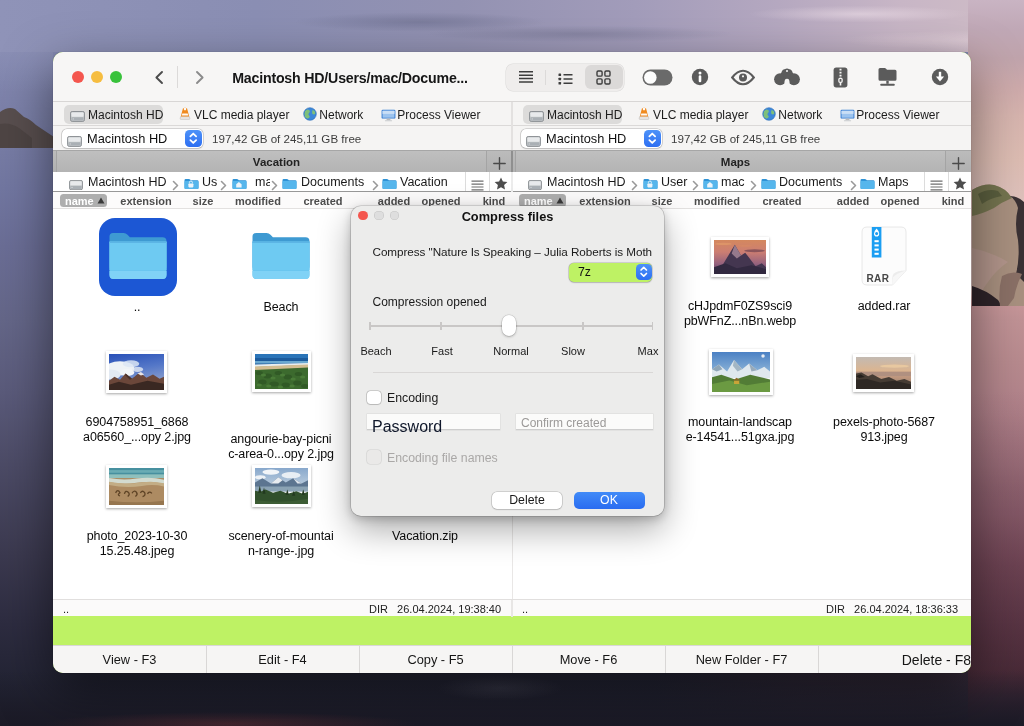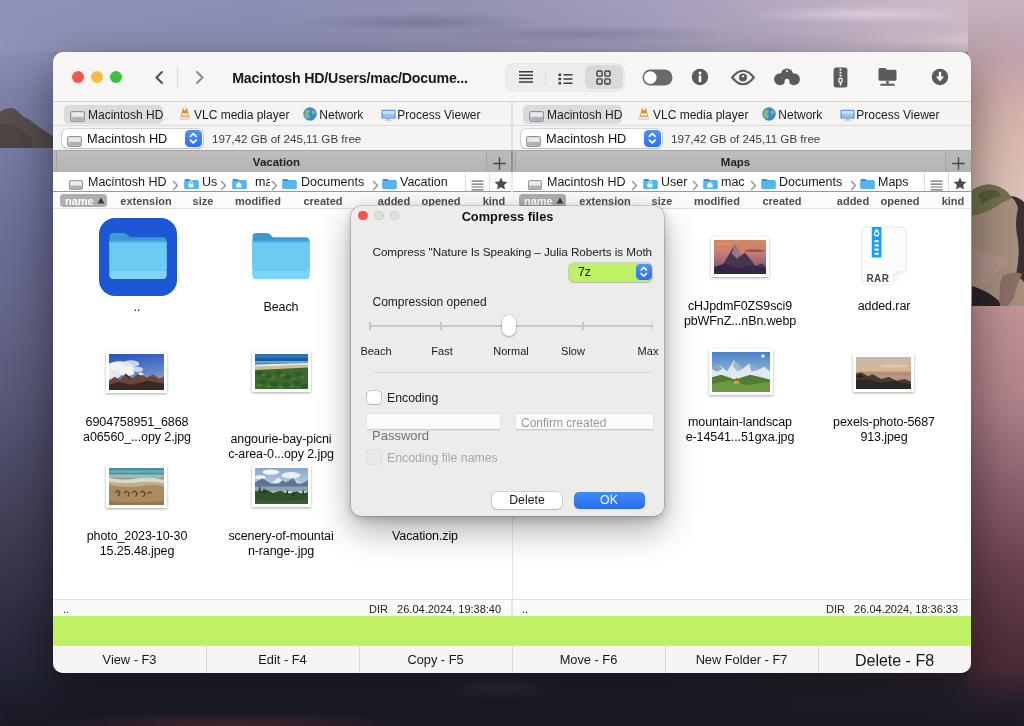--- a/index.html
+++ b/index.html
@@ -576,21 +576,21 @@
     <div class="abs" style="left:0;top:593px;width:918px;height:28px;background:#f6f5f4;border-top:1px solid #d9d7d6">
       <div class="abs" style="left:0px;top:6px;width:153px;text-align:center;font-size:12.8px;color:#161616">View - F3</div>
       <div class="abs" style="left:153px;top:6px;width:153px;text-align:center;font-size:12.8px;color:#161616">Edit - F4</div>
       <div class="abs" style="left:153px;top:0;width:1px;height:28px;background:#d9d7d6"></div>
       <div class="abs" style="left:306px;top:6px;width:153px;text-align:center;font-size:12.8px;color:#161616">Copy - F5</div>
       <div class="abs" style="left:306px;top:0;width:1px;height:28px;background:#d9d7d6"></div>
       <div class="abs" style="left:459px;top:6px;width:153px;text-align:center;font-size:12.8px;color:#161616">Move - F6</div>
       <div class="abs" style="left:459px;top:0;width:1px;height:28px;background:#d9d7d6"></div>
       <div class="abs" style="left:612px;top:6px;width:153px;text-align:center;font-size:12.8px;color:#161616">New Folder - F7</div>
       <div class="abs" style="left:612px;top:0;width:1px;height:28px;background:#d9d7d6"></div>
-      <div class="abs" style="left:765px;top:6px;width:153px;text-align:center;font-size:16px;color:#161616">Delete - F8</div>
+      <div class="abs" style="left:765px;top:6px;width:153px;text-align:right;font-size:14px;color:#161616">Delete - F8</div>
       <div class="abs" style="left:765px;top:0;width:1px;height:28px;background:#d9d7d6"></div>
     </div>
   </div>
 <div class="abs" style="left:351px;top:206px;width:313px;height:310px;border-radius:10px;background:#ececeb;box-shadow:0 0 0 0.6px rgba(0,0,0,0.22),0 14px 34px rgba(0,0,0,0.33),0 3px 10px rgba(0,0,0,0.2)">
 <div class="abs" style="left:7px;top:4.5px;width:9.6px;height:9.6px;border-radius:50%;background:#f4564e"></div>
 <div class="abs" style="left:23.3px;top:4.5px;width:9.6px;height:9.6px;border-radius:50%;background:#dedede;box-shadow:inset 0 0 0 0.6px rgba(0,0,0,0.12)"></div>
 <div class="abs" style="left:38.8px;top:4.5px;width:9.6px;height:9.6px;border-radius:50%;background:#dedede;box-shadow:inset 0 0 0 0.6px rgba(0,0,0,0.12)"></div>
 <div class="abs" style="left:0;top:2.5px;width:313px;text-align:center;font-size:12.8px;font-weight:bold;color:#111">Compress files</div>
 <div class="abs" style="left:21.5px;top:38.5px;font-size:11.7px;color:#1a1a1a;letter-spacing:-0.05px;white-space:nowrap">Compress "Nature Is Speaking – Julia Roberts is Moth</div>
 <div class="abs" style="left:218px;top:56.5px;width:83px;height:19px;border-radius:5px;background:#bef264;box-shadow:0 0 0 0.6px rgba(0,0,0,0.2),0 0.5px 1.5px rgba(0,0,0,0.15)">
@@ -611,21 +611,21 @@
 <div class="abs" style="left:151px;top:109px;width:14px;height:21px;border-radius:7px;background:#fff;box-shadow:0 0 0 0.5px rgba(0,0,0,0.15),0 1px 2.5px rgba(0,0,0,0.25)"></div>
 <div class="abs" style="left:5px;top:139px;width:40px;text-align:center;font-size:11px;color:#1a1a1a">Beach</div>
 <div class="abs" style="left:71px;top:139px;width:40px;text-align:center;font-size:11px;color:#1a1a1a">Fast</div>
 <div class="abs" style="left:140px;top:139px;width:40px;text-align:center;font-size:11px;color:#1a1a1a">Normal</div>
 <div class="abs" style="left:202px;top:139px;width:40px;text-align:center;font-size:11px;color:#1a1a1a">Slow</div>
 <div class="abs" style="left:277px;top:139px;width:40px;text-align:center;font-size:11px;color:#1a1a1a">Max</div>
 <div class="abs" style="left:21.5px;top:165.5px;width:280px;height:1px;background:#d9d7d6"></div>
 <div class="abs" style="left:16px;top:184.5px;width:13.5px;height:13.5px;border-radius:3.5px;background:#fff;box-shadow:0 0 0 0.6px rgba(0,0,0,0.25),0 0.5px 1px rgba(0,0,0,0.1)"></div>
 <div class="abs" style="left:36px;top:185px;font-size:12.3px;color:#1a1a1a">Encoding</div>
 <div class="abs" style="left:16px;top:208px;width:133px;height:16px;background:#fbfbfa;box-shadow:0 0 0 0.5px rgba(0,0,0,0.08),inset 0 -1px 0 rgba(0,0,0,0.18)">
-      <div style="font-size:13px;color:#737373;padding:14px 0 0 5px">Password</div>
+      <div style="font-size:16px;color:#0f172a;padding:4px 0 0 5px">Password</div>
     </div>
 <div class="abs" style="left:165px;top:208px;width:137px;height:16px;background:#fbfbfa;box-shadow:0 0 0 0.5px rgba(0,0,0,0.08),inset 0 -1px 0 rgba(0,0,0,0.18)">
       <div style="font-size:12px;color:#9b9998;padding:1.5px 0 0 5px">Confirm created</div>
     </div>
 <div class="abs" style="left:16px;top:244px;width:13.5px;height:13.5px;border-radius:3.5px;background:#eae9e8;box-shadow:0 0 0 0.6px rgba(0,0,0,0.12)"></div>
 <div class="abs" style="left:36px;top:244.5px;font-size:12.3px;color:#aaa8a7">Encoding file names</div>
 <div class="abs" style="left:141px;top:285.5px;width:70px;height:17px;border-radius:5px;background:#fff;box-shadow:0 0 0 0.6px rgba(0,0,0,0.2),0 0.5px 1.5px rgba(0,0,0,0.12);text-align:center;font-size:12.3px;color:#1a1a1a;padding-top:1.5px">Delete</div>
 <div class="abs" style="left:222.5px;top:285.5px;width:71px;height:17px;border-radius:5px;background:linear-gradient(#418bf8,#2a6cf0);text-align:center;font-size:12.3px;color:#fff;padding-top:1.5px">OK</div>
 </div>
 </body></html>

